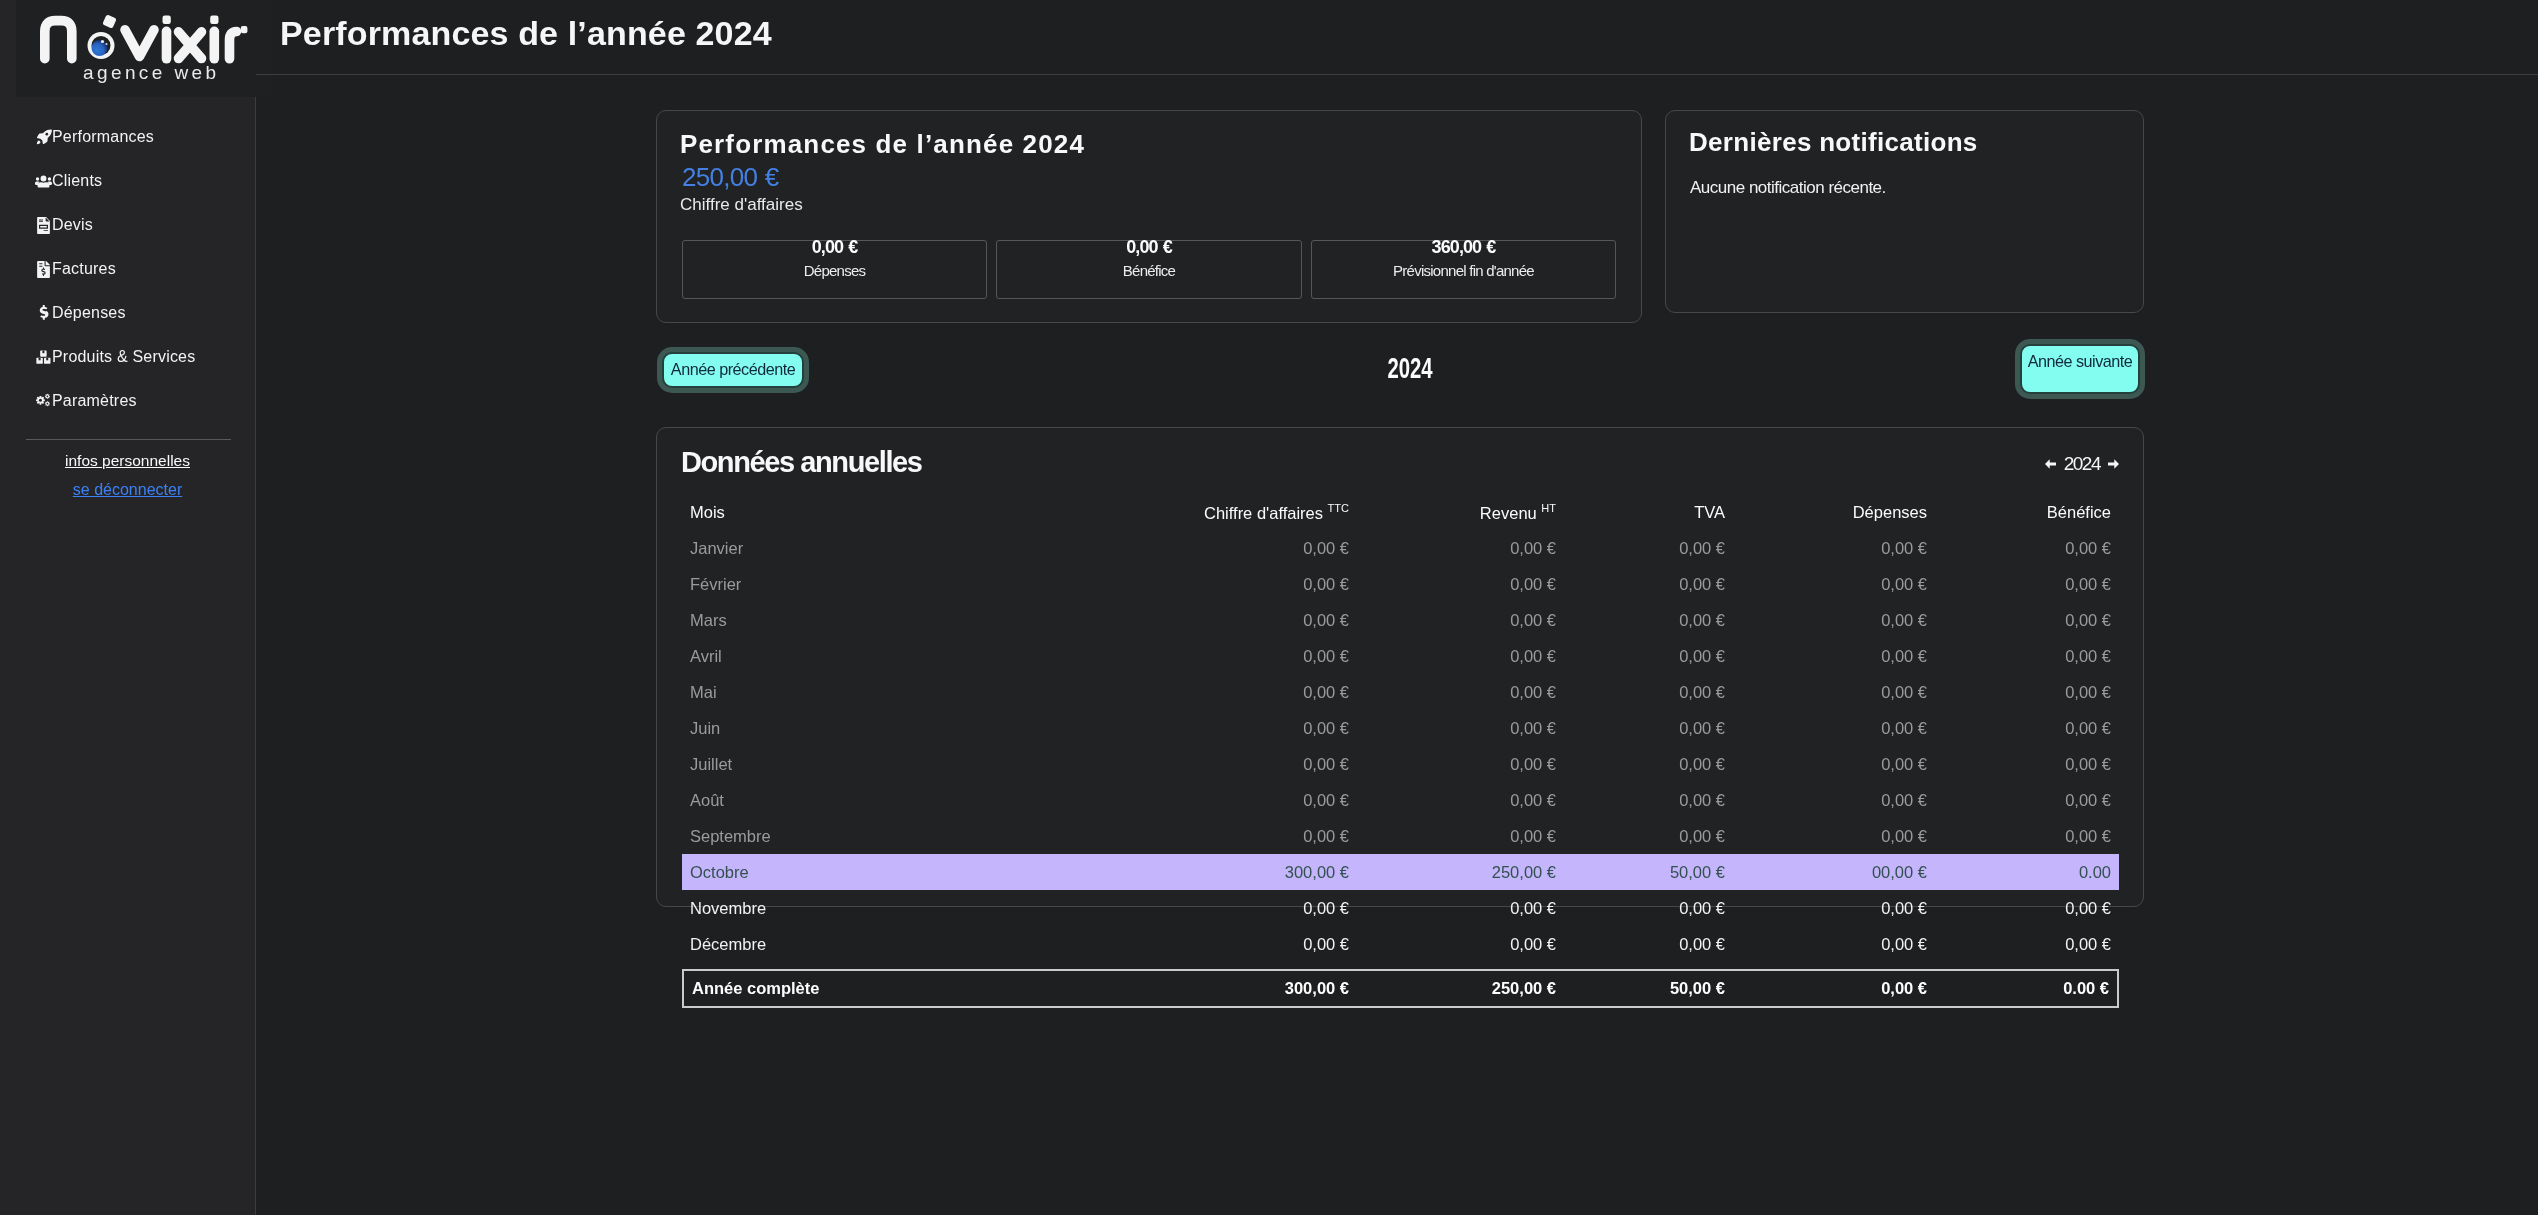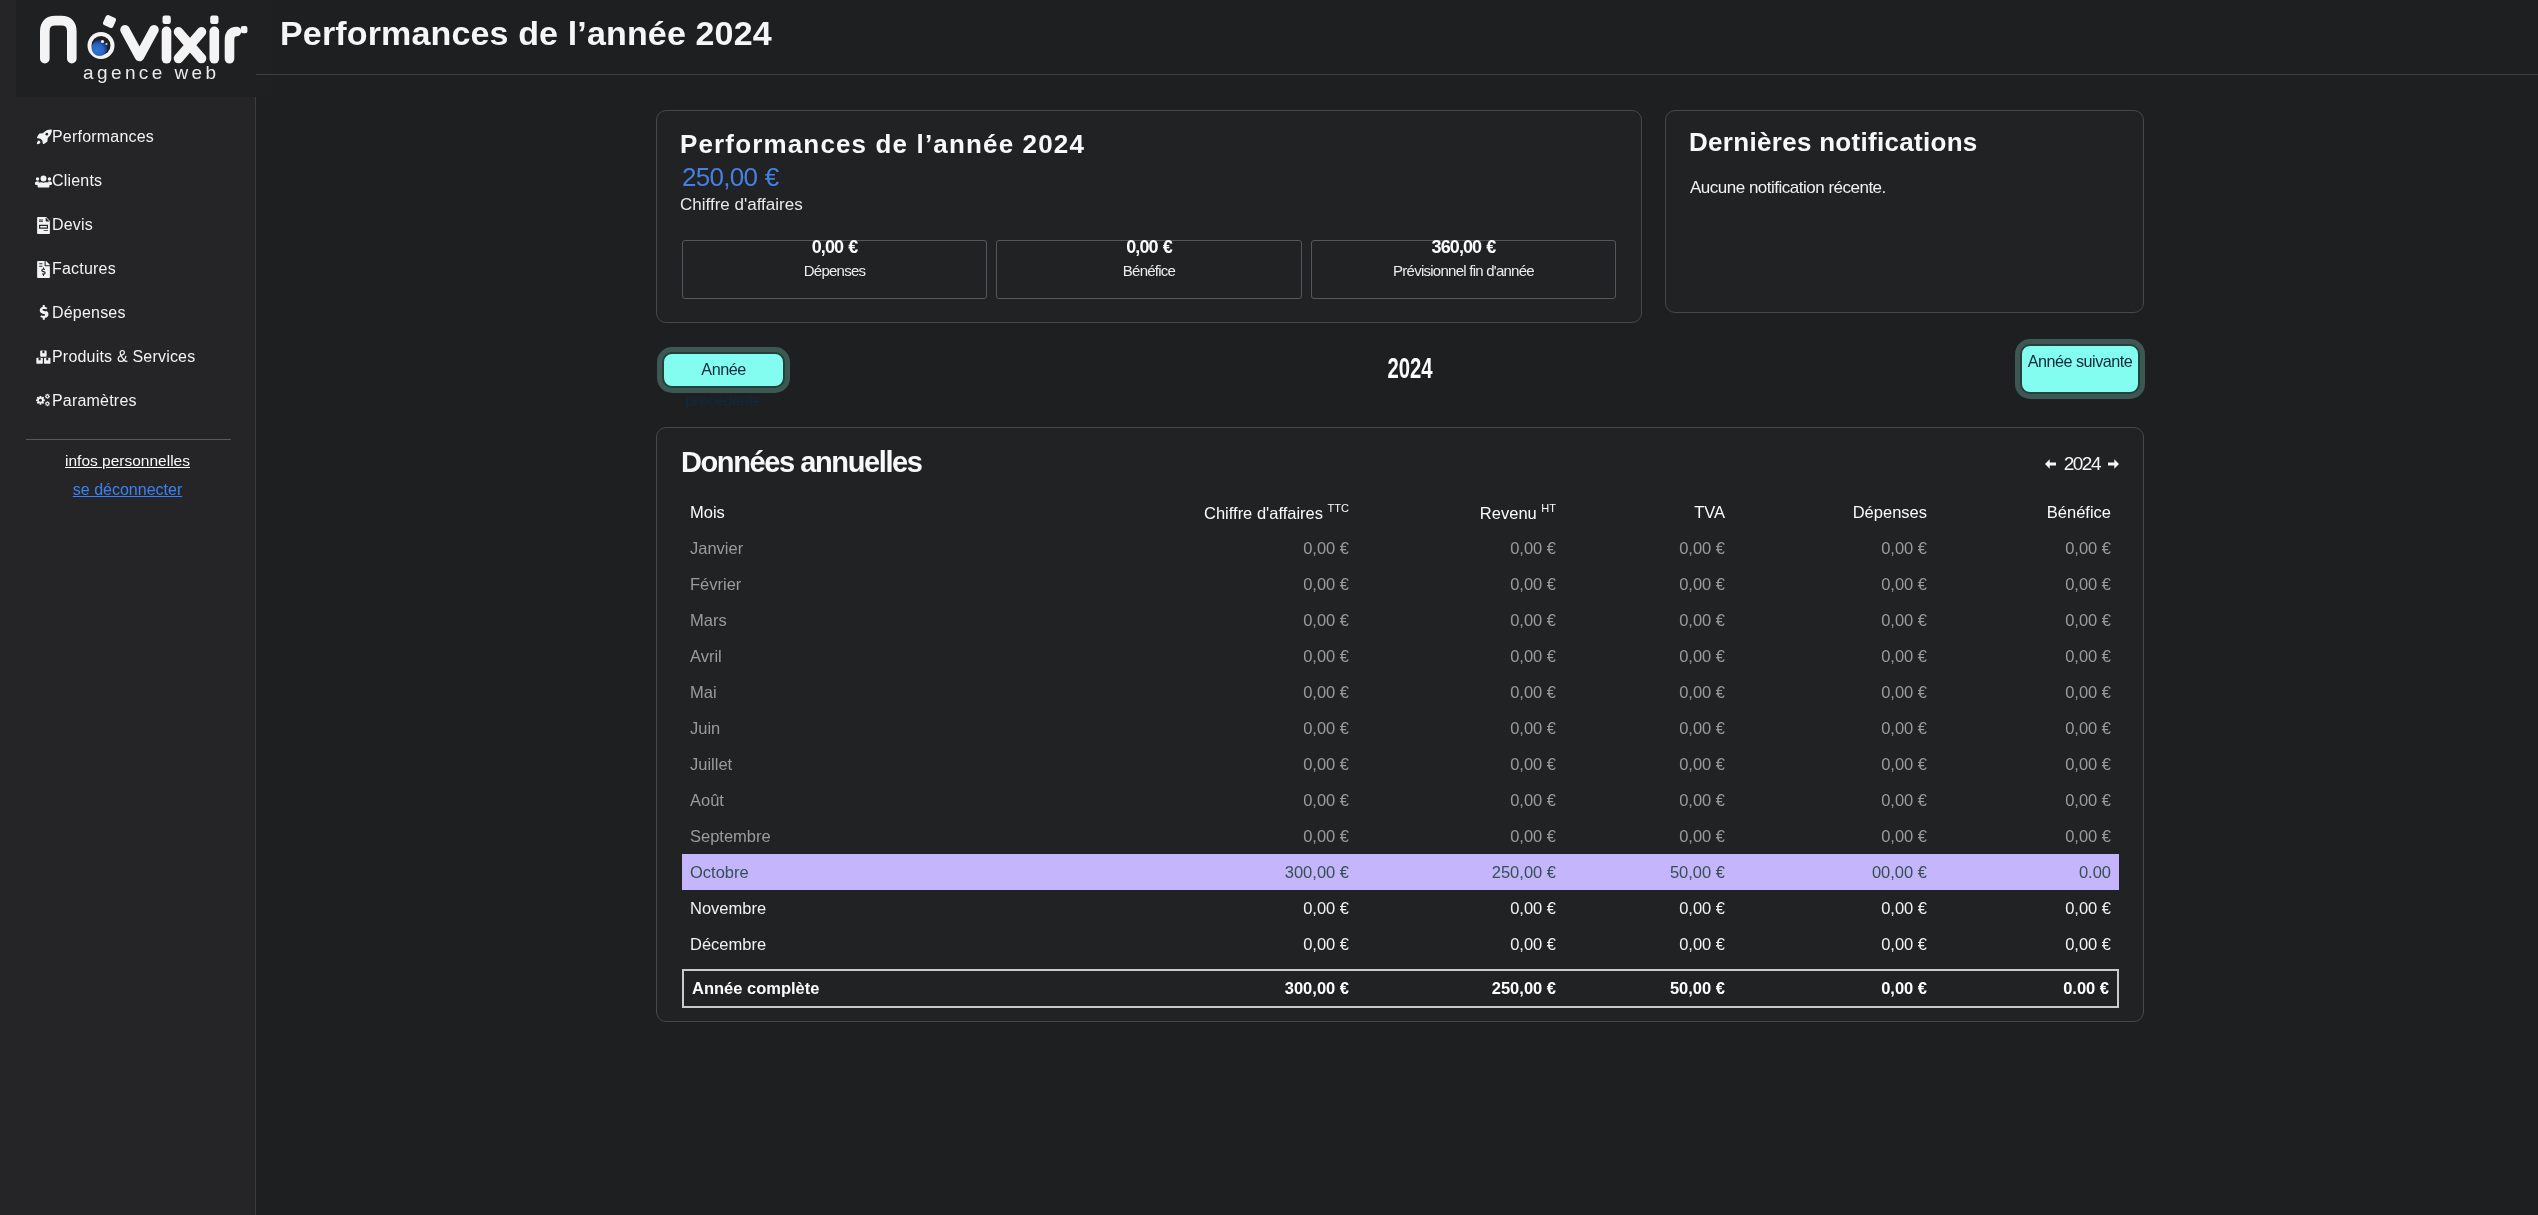--- a/index.html
+++ b/index.html
@@ -16,36 +16,36 @@
 #sdiv{position:absolute;left:26px;top:439px;width:205px;height:1px;background:#58595b}
 #plink{position:absolute;left:0;top:452px;width:255px;text-align:center;font-size:15.5px;color:#fafafa;text-decoration:underline}
 #dlink{position:absolute;left:0;top:481px;width:255px;text-align:center;font-size:16px;color:#3b82f6;text-decoration:underline}
 
 #topbar{position:absolute;left:256px;top:0;width:2282px;height:75px;border-bottom:1px solid #3e3f41}
 #topbar h1{position:absolute;left:24px;top:0;line-height:66px;font-size:34px;font-weight:bold;letter-spacing:.15px;color:#f5f6f7;white-space:nowrap}
 
 .card{position:absolute;background:#212223;border:1px solid #47484a;border-radius:10px}
 #cardPerf{left:656px;top:110px;width:986px;height:213px}
 #cardNotif{left:1665px;top:110px;width:479px;height:203px}
-#cardData{left:656px;top:427px;width:1488px;height:595px}
+#cardData{left:656px;top:427px;width:1488px;height:480px}
 .h2{font-weight:bold;color:#f7f8f9;white-space:nowrap}
 #cardPerf .h2{position:absolute;left:23px;top:18px;font-size:26px;letter-spacing:1.15px}
 #perfVal{position:absolute;left:25px;top:51px;font-size:26px;letter-spacing:-.7px;color:#4480e4;word-spacing:1px}
 #perfLbl{position:absolute;left:23px;top:84px;font-size:17px;letter-spacing:0;color:#e9eaeb}
 .sbox{position:absolute;top:129px;height:59px;border:1px solid #56575a;border-radius:3px;text-align:center}
 .sbox .v{margin-top:-2px;line-height:17px;font-size:18px;letter-spacing:-.9px;font-weight:bold;color:#fbfcfd;word-spacing:1px}
 .sbox .l{margin-top:6px;font-size:15px;letter-spacing:-.75px;color:#ecedee}
 #sb1{left:25px;width:305px}
 #sb2{left:339px;width:306px}
 #sb3{left:654px;width:305px}
 #cardNotif .h2{position:absolute;left:23px;top:16px;font-size:26px;letter-spacing:.3px}
 #notifTxt{position:absolute;left:24px;top:67px;font-size:17px;letter-spacing:-.5px;color:#f0f1f2}
 
 .btn{position:absolute;height:36px;background:#82fdf0;border:2px solid #24403c;border-radius:10px;box-shadow:0 0 0 5px #3d5752;color:#11293e;font-size:16.2px;letter-spacing:-.5px;text-align:center;line-height:31px;font-weight:400}
-#btnPrev{left:662px;top:352px;width:123px}
+#btnPrev{left:662px;top:352px;width:142px}
 #btnNext{left:2020px;top:344px;width:120px;height:50px}
 #yearMid{position:absolute;left:1310px;top:350px;width:200px;text-align:center;line-height:36px;font-size:29px;font-weight:bold;color:#fbfcfd;transform:scaleX(.7);transform-origin:center}
 
 #cardData .h2{position:absolute;left:24px;top:18px;font-size:29px;letter-spacing:-1.4px}
 #yearNav{position:absolute;right:24px;top:450px;font-size:19px;letter-spacing:-1.5px;color:#f5f6f7;display:flex;align-items:center;gap:8px}
 table{position:absolute;left:25px;top:66px;width:1437px;border-collapse:separate;border-spacing:0;table-layout:fixed;font-size:16.5px}
 col.c0{width:400px}col.c1{width:275px}col.c2{width:207px}col.c3{width:169px}col.c4{width:202px}col.c5{width:184px}
 th,td{height:36px;padding:0 8px;font-weight:normal;white-space:nowrap}
 th{color:#fafbfc;text-align:right}
 th:first-child{text-align:left}

